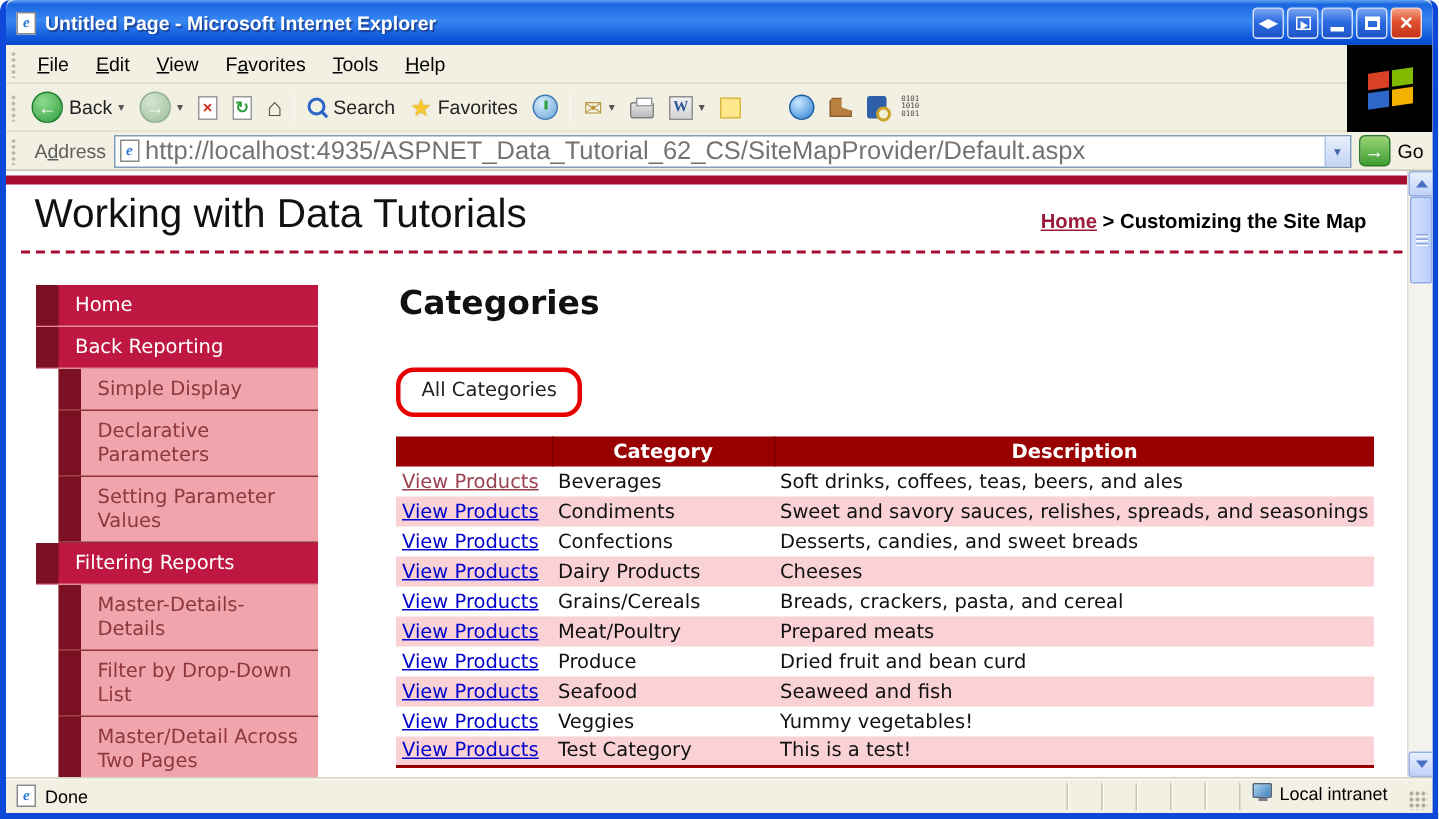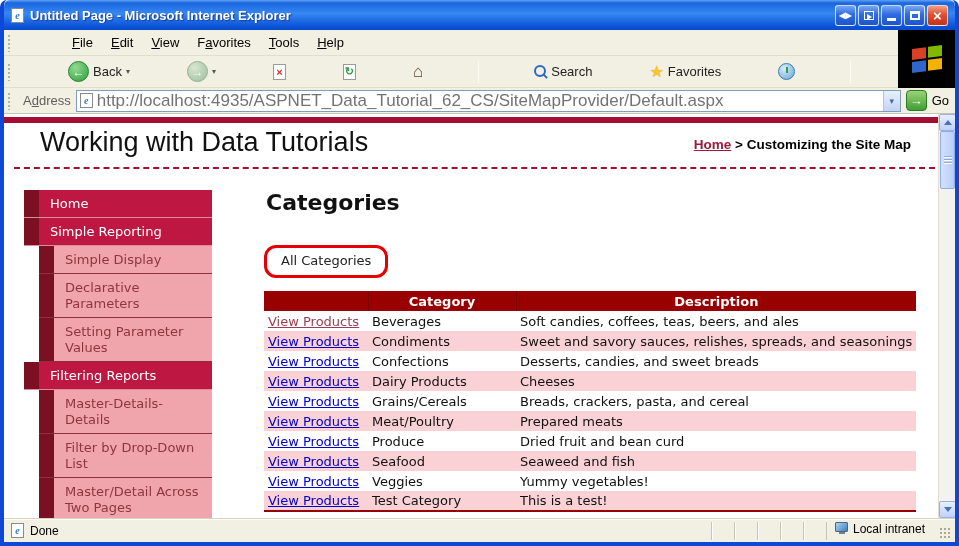--- a/index.html
+++ b/index.html
@@ -20,21 +20,21 @@
   .wbtn { width:21px; height:21px; border-radius:3px; border:1px solid rgba(255,255,255,.75);
     background:linear-gradient(180deg,#7AA6F2,#2E6BE0 45%,#1E55C8); color:#fff; display:flex;
     align-items:center; justify-content:center; font-size:8px; font-weight:bold; }
   .wbtn.close { background:linear-gradient(180deg,#F2A083,#E05030 45%,#C23416); font-size:15px; line-height:1; }
   .glyph-min { width:9px; height:3px; background:#fff; margin-top:9px; }
   .glyph-max { width:10px; height:9px; border:2px solid #fff; border-top-width:3px; }
   .glyph-pop { width:10px; height:9px; border:1px solid #fff; position:relative; }
   .glyph-pop:after { content:""; position:absolute; right:-2px; top:2px; border:3px solid transparent; border-left:5px solid #fff; }
 
   
-  .bar { display:flex; align-items:center; background:#F2EFE3; position:relative;gap:47px; }
+  .bar { display:flex; align-items:center; background:#F2EFE3; position:relative; }
   .menubar { height:26px; border-bottom:1px solid #E2DECC; font-size:13px; }
   .toolbar { height:32px; border-bottom:1px solid #E2DECC; }
   .addressbar { height:26px; border-bottom:1px solid #C8C4B2; font-size:13px; gap:5px; padding-right:6px; }
   .grip { width:4px; height:18px; margin:0 5px 0 3px;
     background:radial-gradient(circle,#B6B2A0 1px,transparent 1.2px); background-size:4px 4px; flex:none; }
   .menu-item { padding:4px 9px; color:#000; }
   .menu-item u { text-decoration:underline; }
 
   .tbtn { display:flex; align-items:center; gap:4px; padding:2px 5px; font-size:13px; color:#222; flex:none; }
   .vsep { width:1px; height:22px; background:#D6D2C0; border-right:1px solid #FCFBF4; margin:0 3px; flex:none; }
@@ -82,21 +82,21 @@
 
   .throbber { position:absolute; top:30px; right:0; width:57px; height:58px; background:#000;
     display:flex; align-items:center; justify-content:center; z-index:6; }
   .flag { width:30px; height:24px; display:grid; grid-template:1fr 1fr / 1fr 1fr; gap:2px; transform:skewY(-8deg); }
   .flag i:nth-child(1){background:#D94126;} .flag i:nth-child(2){background:#7FBA00;}
   .flag i:nth-child(3){background:#2E66C9;} .flag i:nth-child(4){background:#F3B200;}
 
   
   .content { position:absolute; top:114px; left:0; right:0; height:404px; background:#fff; overflow:hidden; }
   .redbar { position:absolute; top:3px; left:0; right:17px; height:6px; background:#A60D33; }
-  .page-header { position:absolute; top:13px; left:36px; right:44px; display:flex; justify-content:space-between; align-items:flex-start; }
+  .page-header { position:absolute; top:13px; left:19px; right:44px; display:flex; justify-content:space-between; align-items:center; }
   .site-title { font-size:27px; font-weight:400; color:#111; margin:0; letter-spacing:0; }
   .breadcrumb { margin-top:10px; font-size:13.5px; font-weight:bold; color:#000; white-space:nowrap; }
   .breadcrumb a { color:#9B1B3C; text-decoration:underline; }
   .dashedrule { position:absolute; top:53px; left:10px; right:20px; border-top:2px dashed #A60D33; }
 
   .sidebar { position:absolute; top:76px; left:20px; width:188px; font-family:"DejaVu Sans",sans-serif; font-size:13px; }
   .nav-item { display:flex; background:#BE1842; border-bottom:1px solid #E08A9A; cursor:pointer; }
   .nav-strip { width:15px; background:#7A1021; flex:none; }
   .nav-label { padding:6px 6px 5px 11px; color:#fff; line-height:16px; }
   .nav-item.sub { margin-left:15px; background:#F0A4AB; border-bottom:1px solid #8E2F3C; }
@@ -284,21 +284,21 @@
 
     <div class="dashedrule"></div>
 
     <div class="sidebar">
         <div class="nav-item">
           <span class="nav-strip"></span>
           <div class="nav-label">Home</div>
         </div>
         <div class="nav-item">
           <span class="nav-strip"></span>
-          <div class="nav-label">Simple Reporting</div>
+          <div class="nav-label">Back Reporting</div>
         </div>
         <div class="nav-item sub">
           <span class="nav-strip"></span>
           <div class="nav-label">Simple Display</div>
         </div>
         <div class="nav-item sub">
           <span class="nav-strip"></span>
           <div class="nav-label">Declarative Parameters</div>
         </div>
         <div class="nav-item sub">
@@ -333,21 +333,21 @@
           <tr>
             <th></th>
             <th>Category</th>
             <th>Description</th>
           </tr>
         </thead>
         <tbody>
             <tr>
               <td class="c1"><a href="#" class="view visited">View Products</a></td>
               <td class="c2">Beverages</td>
-              <td class="c3">Soft candies, coffees, teas, beers, and ales</td>
+              <td class="c3">Soft drinks, coffees, teas, beers, and ales</td>
             </tr>
             <tr class="alt">
               <td class="c1"><a href="#" class="view">View Products</a></td>
               <td class="c2">Condiments</td>
               <td class="c3">Sweet and savory sauces, relishes, spreads, and seasonings</td>
             </tr>
             <tr>
               <td class="c1"><a href="#" class="view">View Products</a></td>
               <td class="c2">Confections</td>
               <td class="c3">Desserts, candies, and sweet breads</td>

